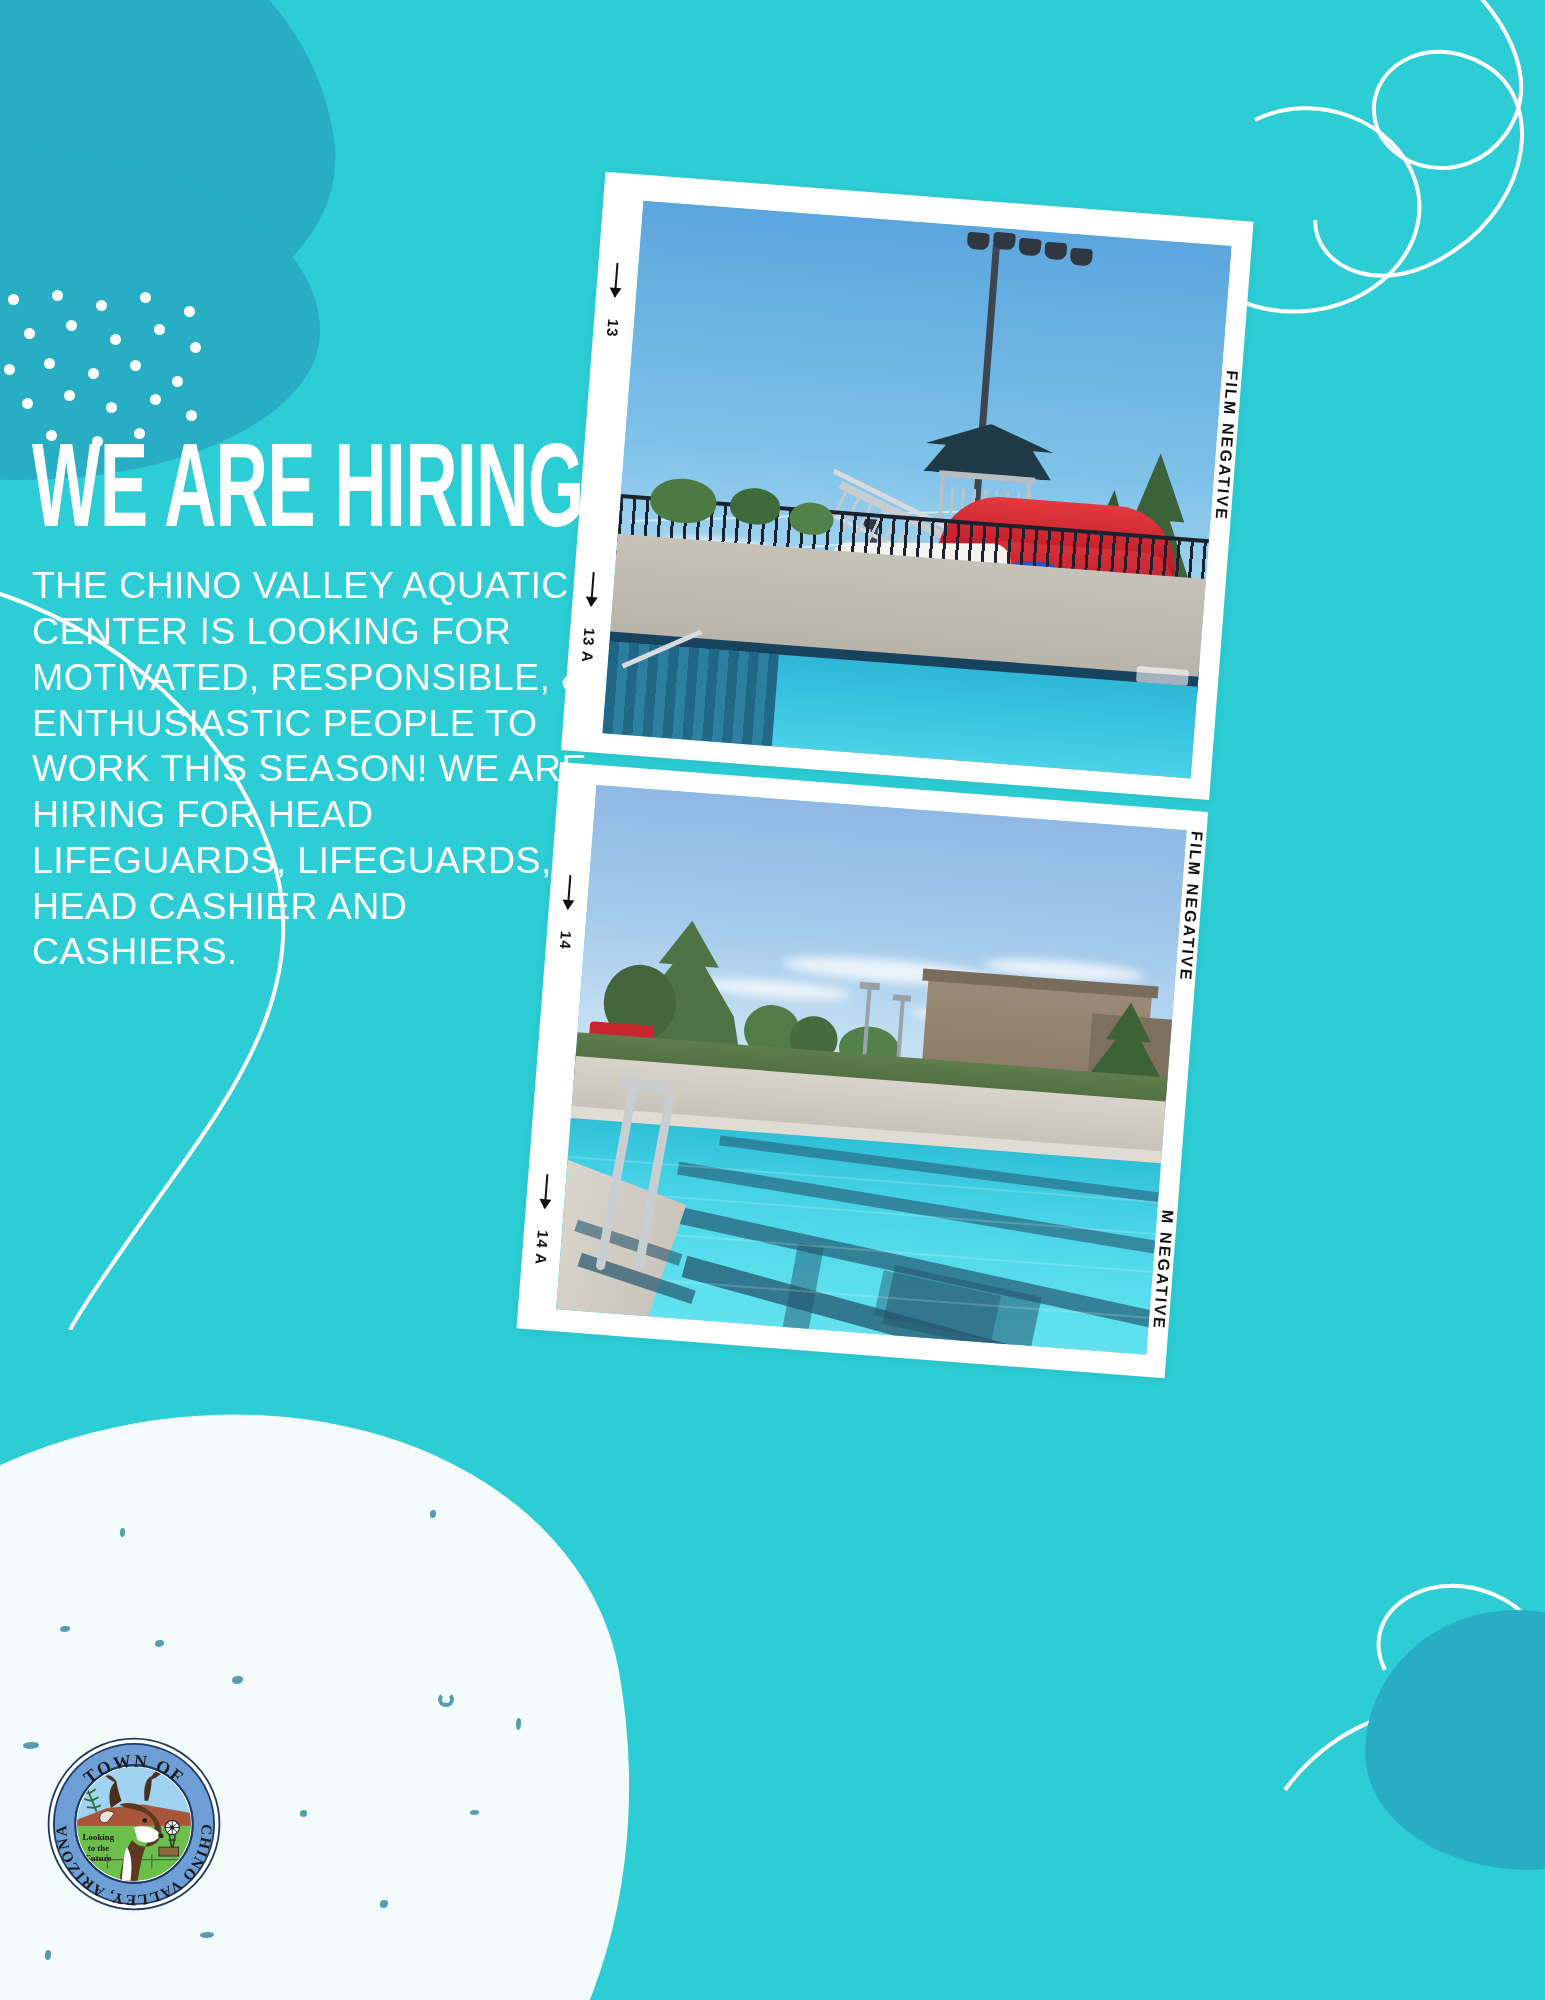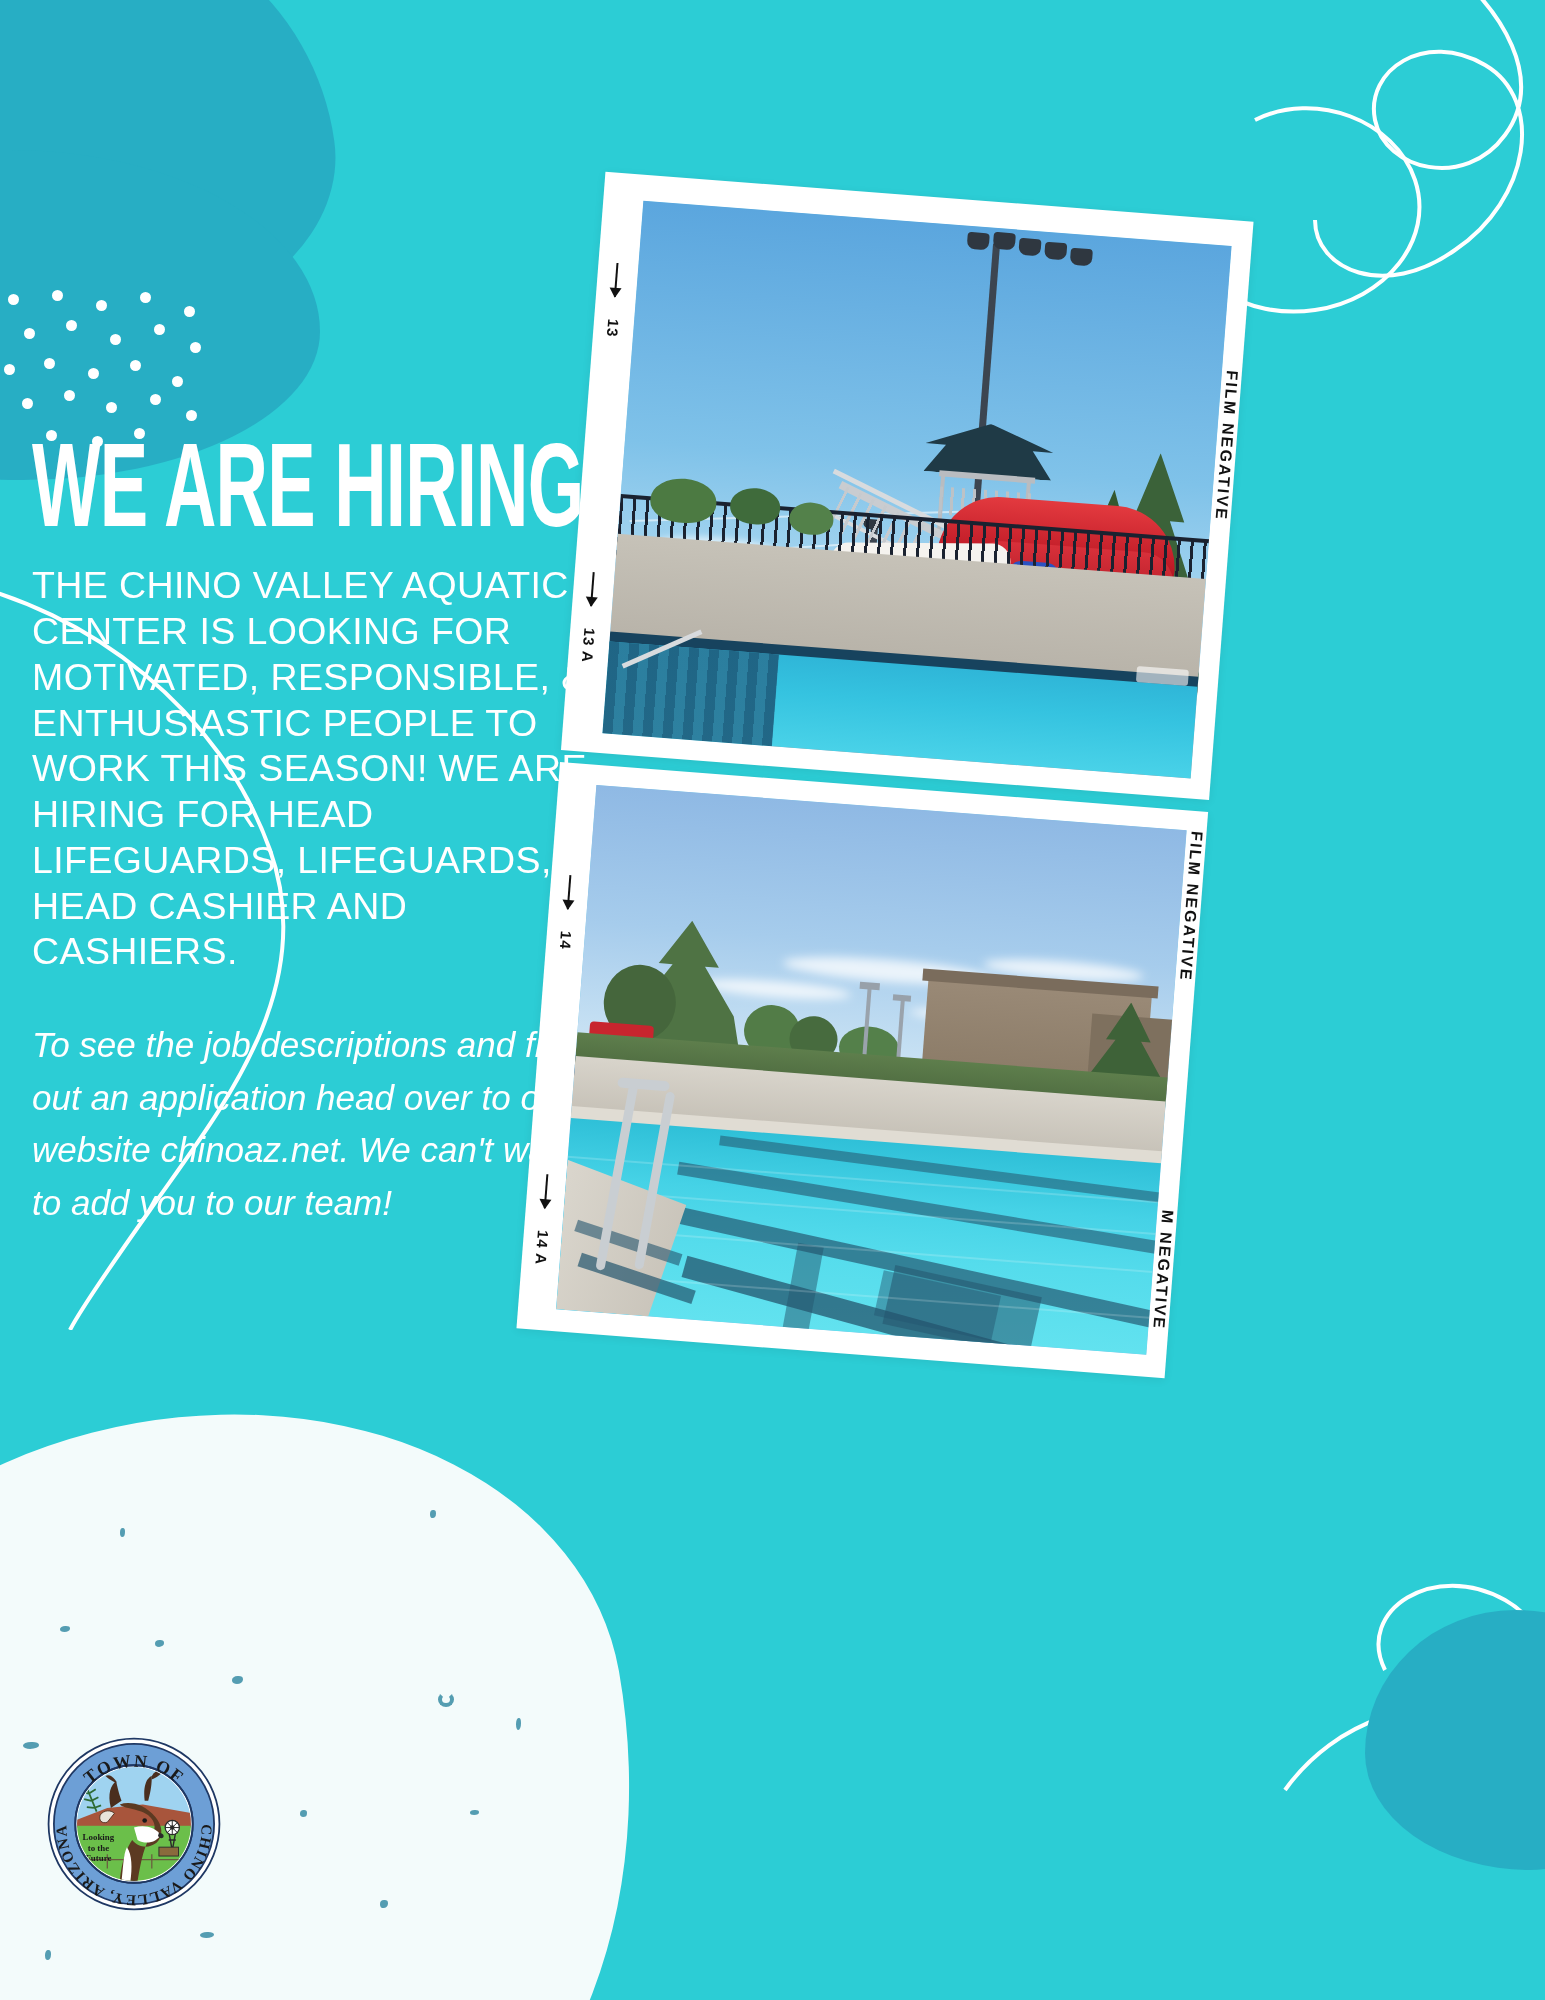--- a/index.html
+++ b/index.html
@@ -280,21 +280,20 @@
       <i style="left:45px; top:470px;width:6px;height:10px;"></i>
       <i style="left:470px;top:330px;width:9px;height:5px;"></i>
     </div>
   </div>
 
   <div class="text-col">
     <h1 class="headline">WE ARE HIRING!</h1>
 
     <p class="body-copy">THE CHINO VALLEY AQUATIC CENTER IS LOOKING FOR MOTIVATED, RESPONSIBLE, &amp; ENTHUSIASTIC PEOPLE TO WORK THIS SEASON! WE ARE HIRING FOR HEAD LIFEGUARDS, LIFEGUARDS, HEAD CASHIER AND CASHIERS.</p>
 
-    <p class="italic-copy">To see the job descriptions and fill out an application head over to our website chinoaz.net. We can't wait to add you to our team!</p>
   </div>
 
   <div class="seal-wrap">
     <svg viewBox="0 0 200 200" width="178" height="178">
       <defs>
         <path id="arcTop" d="M 28 108 A 72 72 0 0 1 172 108" fill="none"></path>
         <path id="arcBottom" d="M 176 104 A 76 76 0 0 1 24 104" fill="none"></path>
       </defs>
 
       <circle cx="100" cy="100" r="96" fill="#FFFFFF" stroke="#1F3864" stroke-width="2"></circle>

